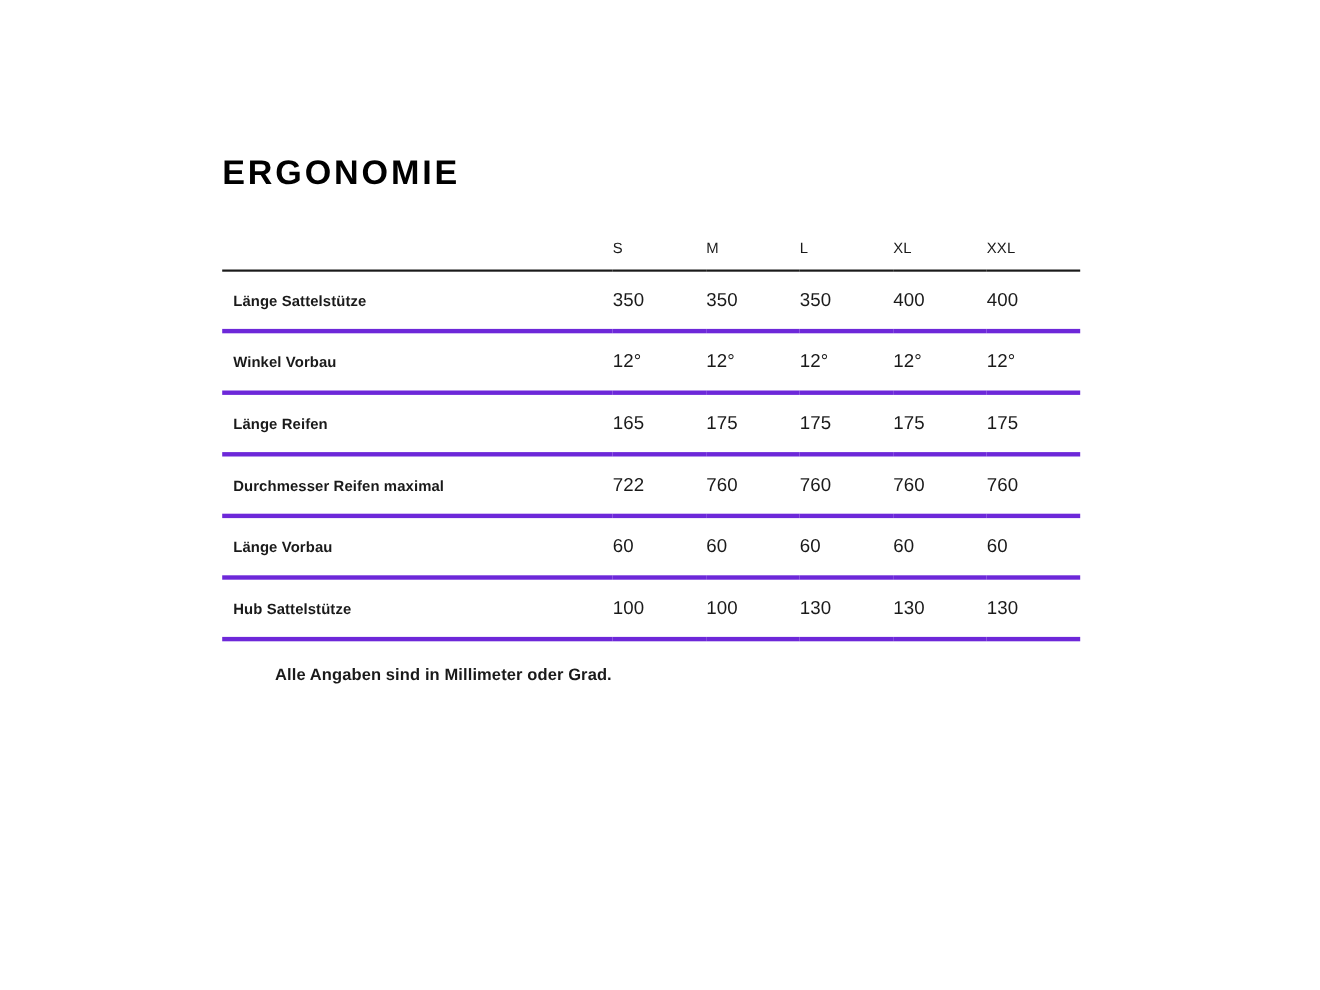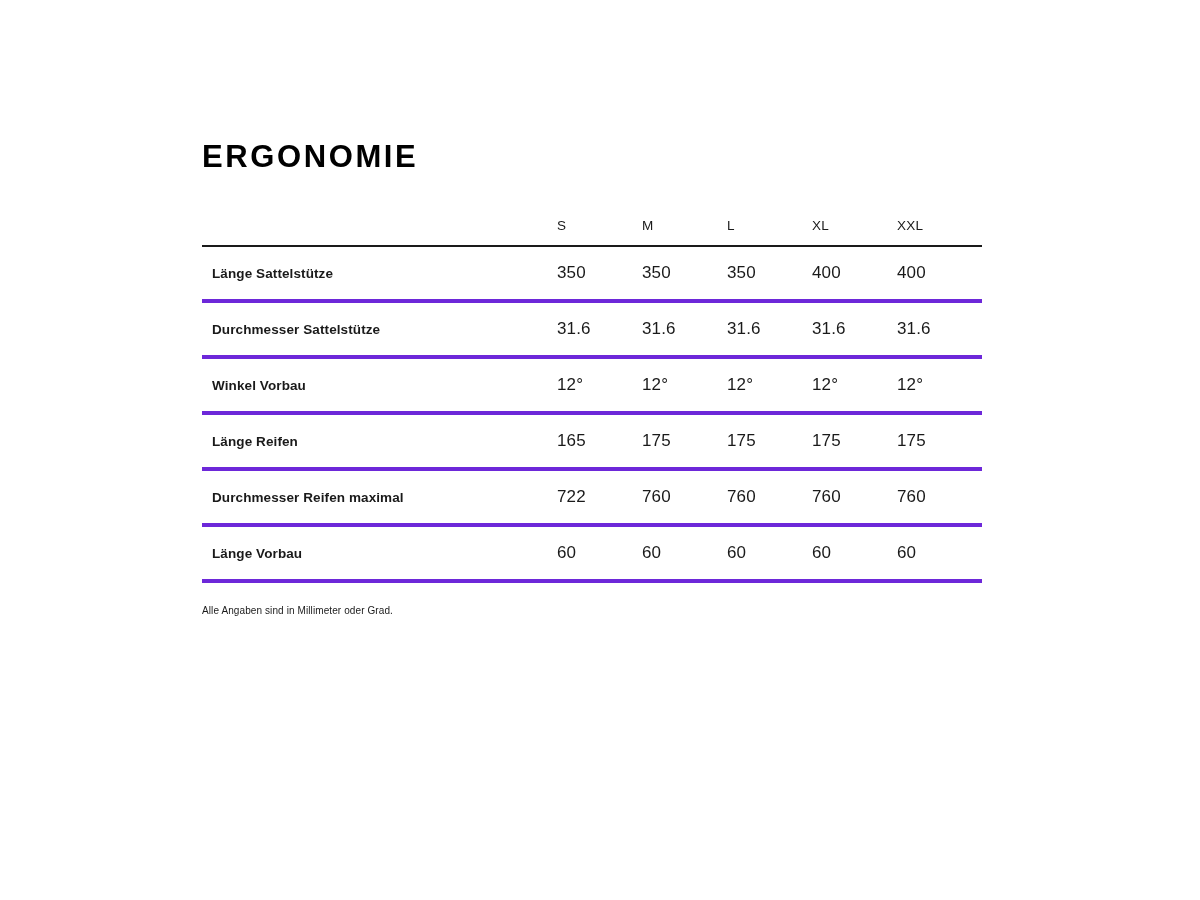--- a/index.html
+++ b/index.html
@@ -66,24 +66,25 @@
   }
   .spec-table tbody td.label {
     font-weight: bold;
     padding-left: 10px;
     font-size: 13.5px;
     letter-spacing: 0.1px;
   }
   .footnote {
     margin-top: 22px;
     padding-left: 0px;
-    font-size: 10px;
-    font-weight: normal;
+    font-size: 15px;
+    font-weight: bold;
     color: #1a1a1a;
     letter-spacing: 0.1px;
+    margin-left: 48px;
   }
 </style>
 </head>
 <body>
 
 <div class="page">
   <div class="content">
 
     <h1 class="page-title">ERGONOMIE</h1>
 
@@ -109,28 +110,20 @@
       <tbody>
         <tr>
           <td class="label">Länge Sattelstütze</td>
           <td>350</td>
           <td>350</td>
           <td>350</td>
           <td>400</td>
           <td>400</td>
         </tr>
         <tr>
-          <td class="label">Durchmesser Sattelstütze</td>
-          <td>31.6</td>
-          <td>31.6</td>
-          <td>31.6</td>
-          <td>31.6</td>
-          <td>31.6</td>
-        </tr>
-        <tr>
           <td class="label">Winkel Vorbau</td>
           <td>12°</td>
           <td>12°</td>
           <td>12°</td>
           <td>12°</td>
           <td>12°</td>
         </tr>
         <tr>
           <td class="label">Länge Reifen</td>
           <td>165</td>
@@ -148,19 +141,27 @@
           <td>760</td>
         </tr>
         <tr>
           <td class="label">Länge Vorbau</td>
           <td>60</td>
           <td>60</td>
           <td>60</td>
           <td>60</td>
           <td>60</td>
         </tr>
+        <tr>
+          <td class="label">Hub Sattelstütze</td>
+          <td>100</td>
+          <td>100</td>
+          <td>130</td>
+          <td>130</td>
+          <td>130</td>
+        </tr>
       </tbody>
     </table>
 
     <div class="footnote">Alle Angaben sind in Millimeter oder Grad.</div>
 
   </div>
 </div>
 
 </body></html>

